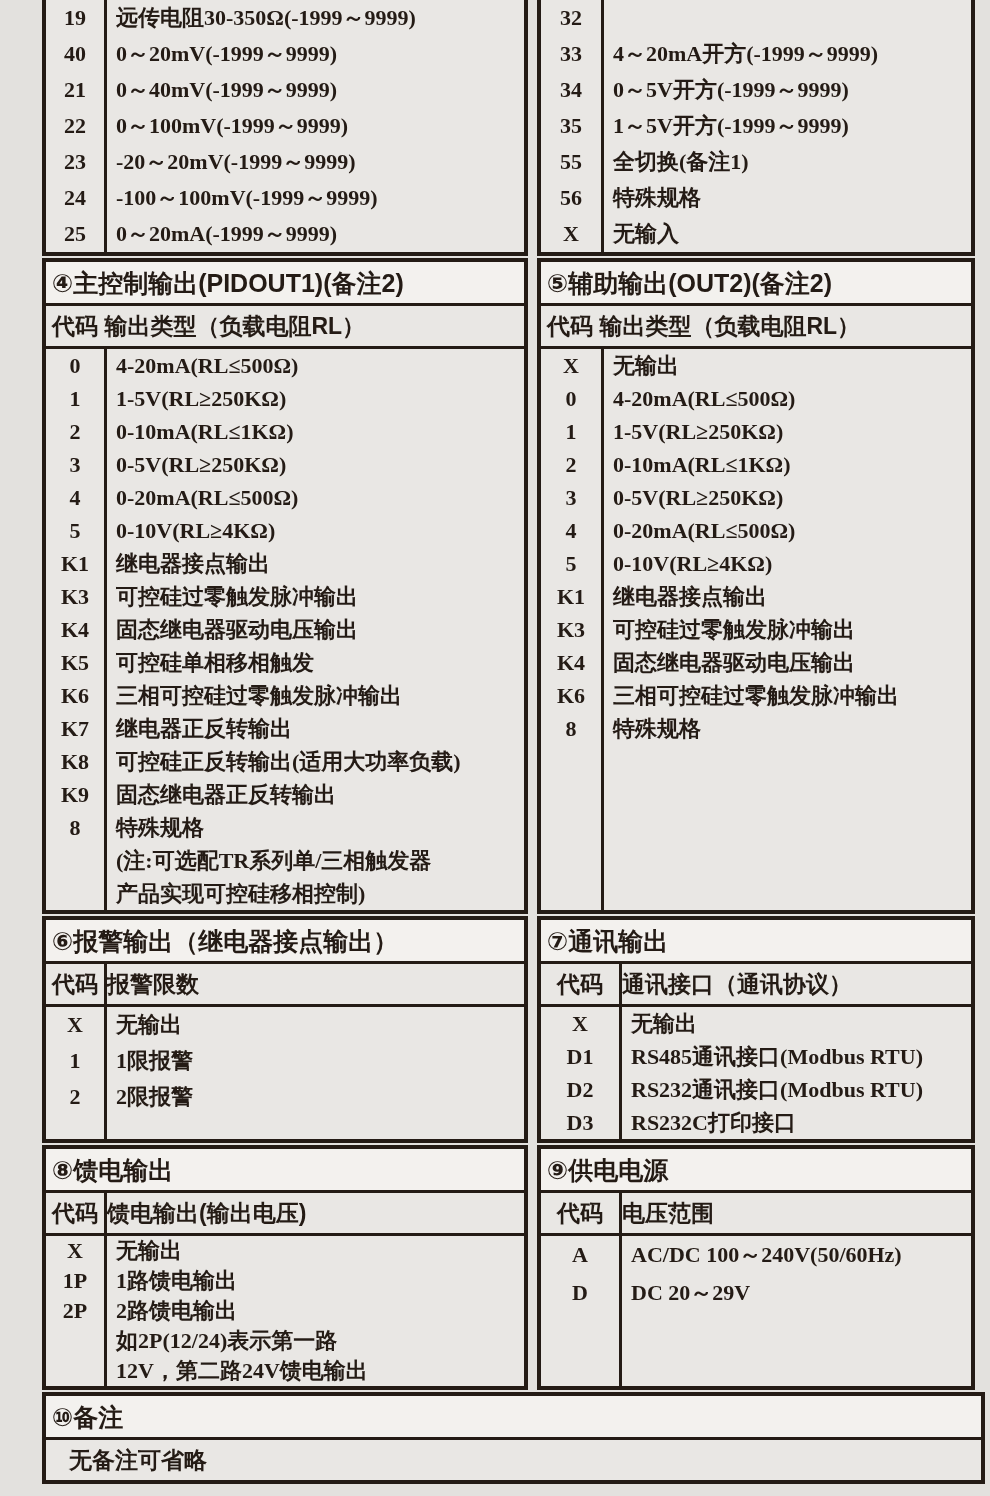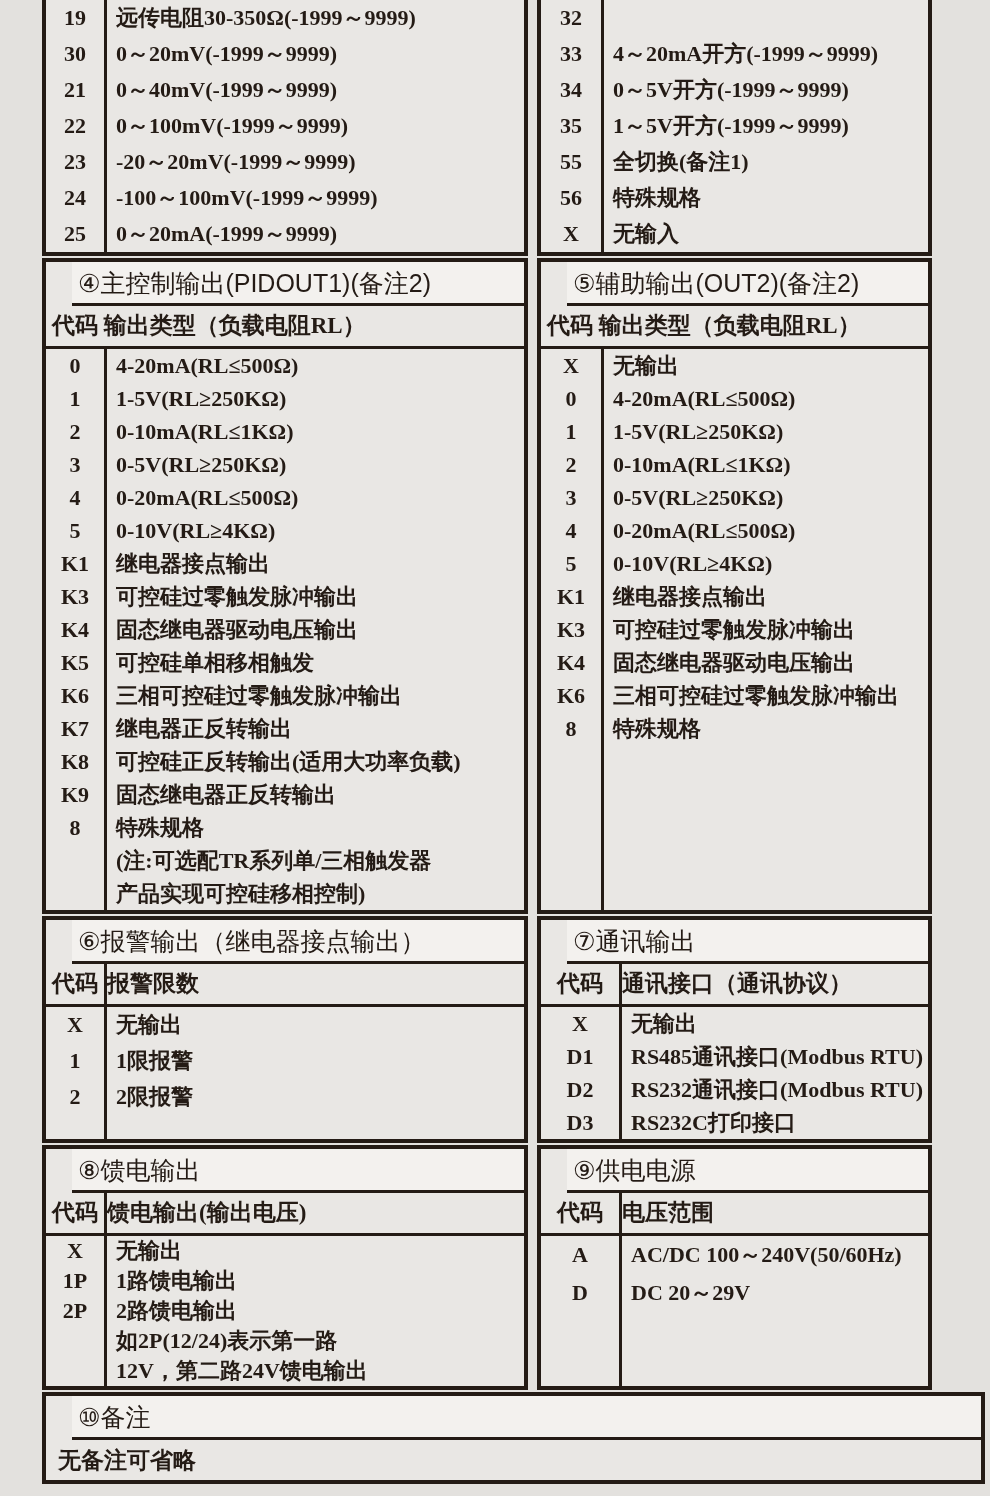--- a/index.html
+++ b/index.html
@@ -13,39 +13,38 @@
   html,body{width:990px;height:1496px;overflow:hidden}
   body{
     background:var(--pagebg);
     color:var(--txt);
     font-family:"Liberation Serif","DejaVu Serif",serif;
     font-weight:700;
   }
   .wrap{padding-left:42px;width:985px}
   .pair{display:flex;gap:9px;margin-bottom:2px;align-items:stretch}
   .lcol{width:486px;flex:none;display:flex;flex-direction:column}
-  .rcol{width:395px;flex:none;display:flex;flex-direction:column}
+  .rcol{width:438px;flex:none;display:flex;flex-direction:column}
   .box{
     border:4px solid var(--bc);
     background:var(--cellbg);
     display:flex;flex-direction:column;flex:1;
   }
   .box.notop{border-top:0}
   .band{
     background:var(--bandbg);
     border-bottom:3px solid var(--bc);
     font-family:"Liberation Sans","DejaVu Sans",sans-serif;
-    font-weight:400;
+    font-weight:700;
     font-size:25px;line-height:40px;padding:1px 6px 0 6px;
     white-space:nowrap;
-    margin-left:26px;
   }
   .sub{
     border-bottom:3px solid var(--bc);
-    font-family:Liberation Serif, serif;
+    font-family:Liberation Sans, sans-serif;
     font-weight:700;
     font-size:23px;line-height:40px;padding:0 6px;
     white-space:nowrap;
   }
   .sub.split{display:flex;padding:0}
   .sub.split .scode{width:var(--cw,58px);flex:none;text-align:center}
   .sub.split .sdesc{flex:1;border-left:3px solid var(--bc);}
   .tbody{
     flex:1;
     font-size:22px;
@@ -68,38 +67,38 @@
   .t6{--rh:36px;--cw:58px}
   .t7{--rh:33px;--cw:78px}
   .s7sub{--cw:78px}
   .t8{--rh:30px;--cw:58px}
   .t9{--rh:38px;--cw:78px}
   .s9sub{--cw:78px}
   .s6sub{--cw:58px}
   .s8sub{--cw:58px}
   
   .remark .band{border-bottom:3px solid var(--bc)}
-  .remark .note{font-size:23px;line-height:40px;padding:0 12px;
+  .remark .note{font-size:23px;line-height:40px;padding:0 23px;
     font-family:"Liberation Sans","DejaVu Sans",sans-serif}
 </style>
 </head>
 <body>
 
 <div class="wrap">
 
   <div class="pair">
     <div class="lcol">
       <div class="box notop">
         <div class="tbody t-top">
             <div class="row">
               <span class="code">19</span>
               <span class="desc">远传电阻30-350Ω(-1999～9999)</span>
             </div>
             <div class="row">
-              <span class="code">30</span>
+              <span class="code">40</span>
               <span class="desc">0～20mV(-1999～9999)</span>
             </div>
             <div class="row">
               <span class="code">21</span>
               <span class="desc">0～40mV(-1999～9999)</span>
             </div>
             <div class="row">
               <span class="code">22</span>
               <span class="desc">0～100mV(-1999～9999)</span>
             </div>

